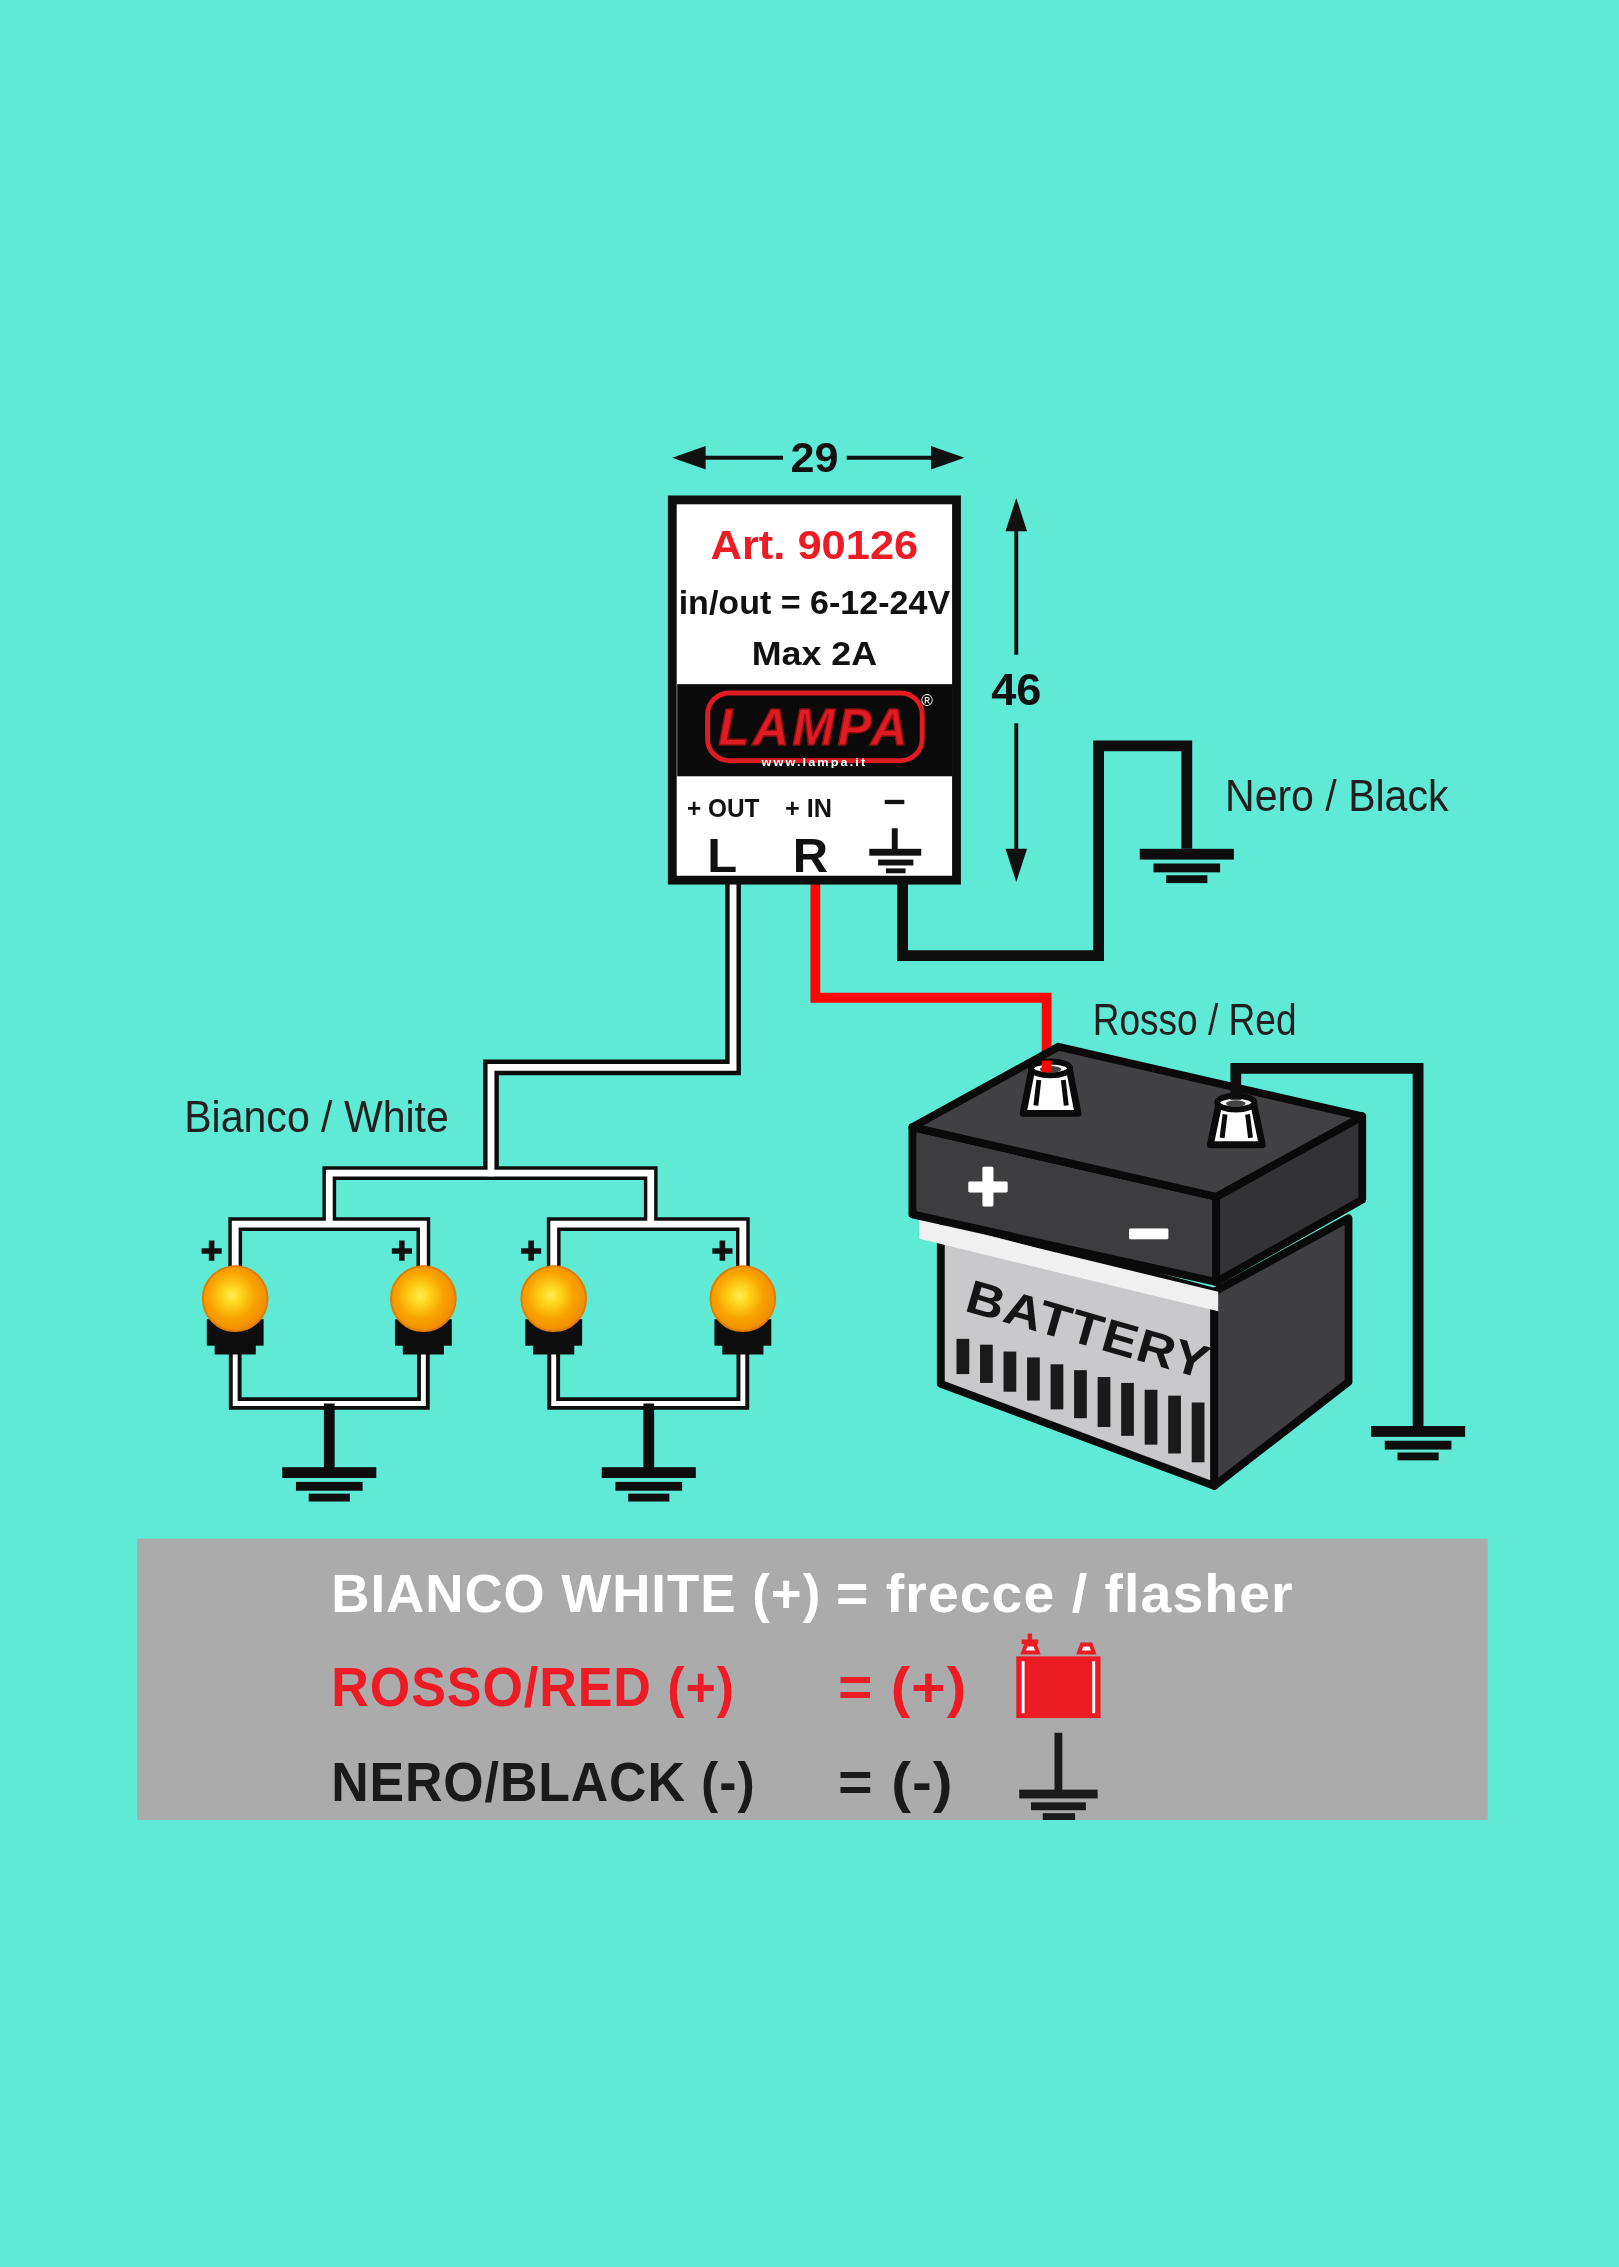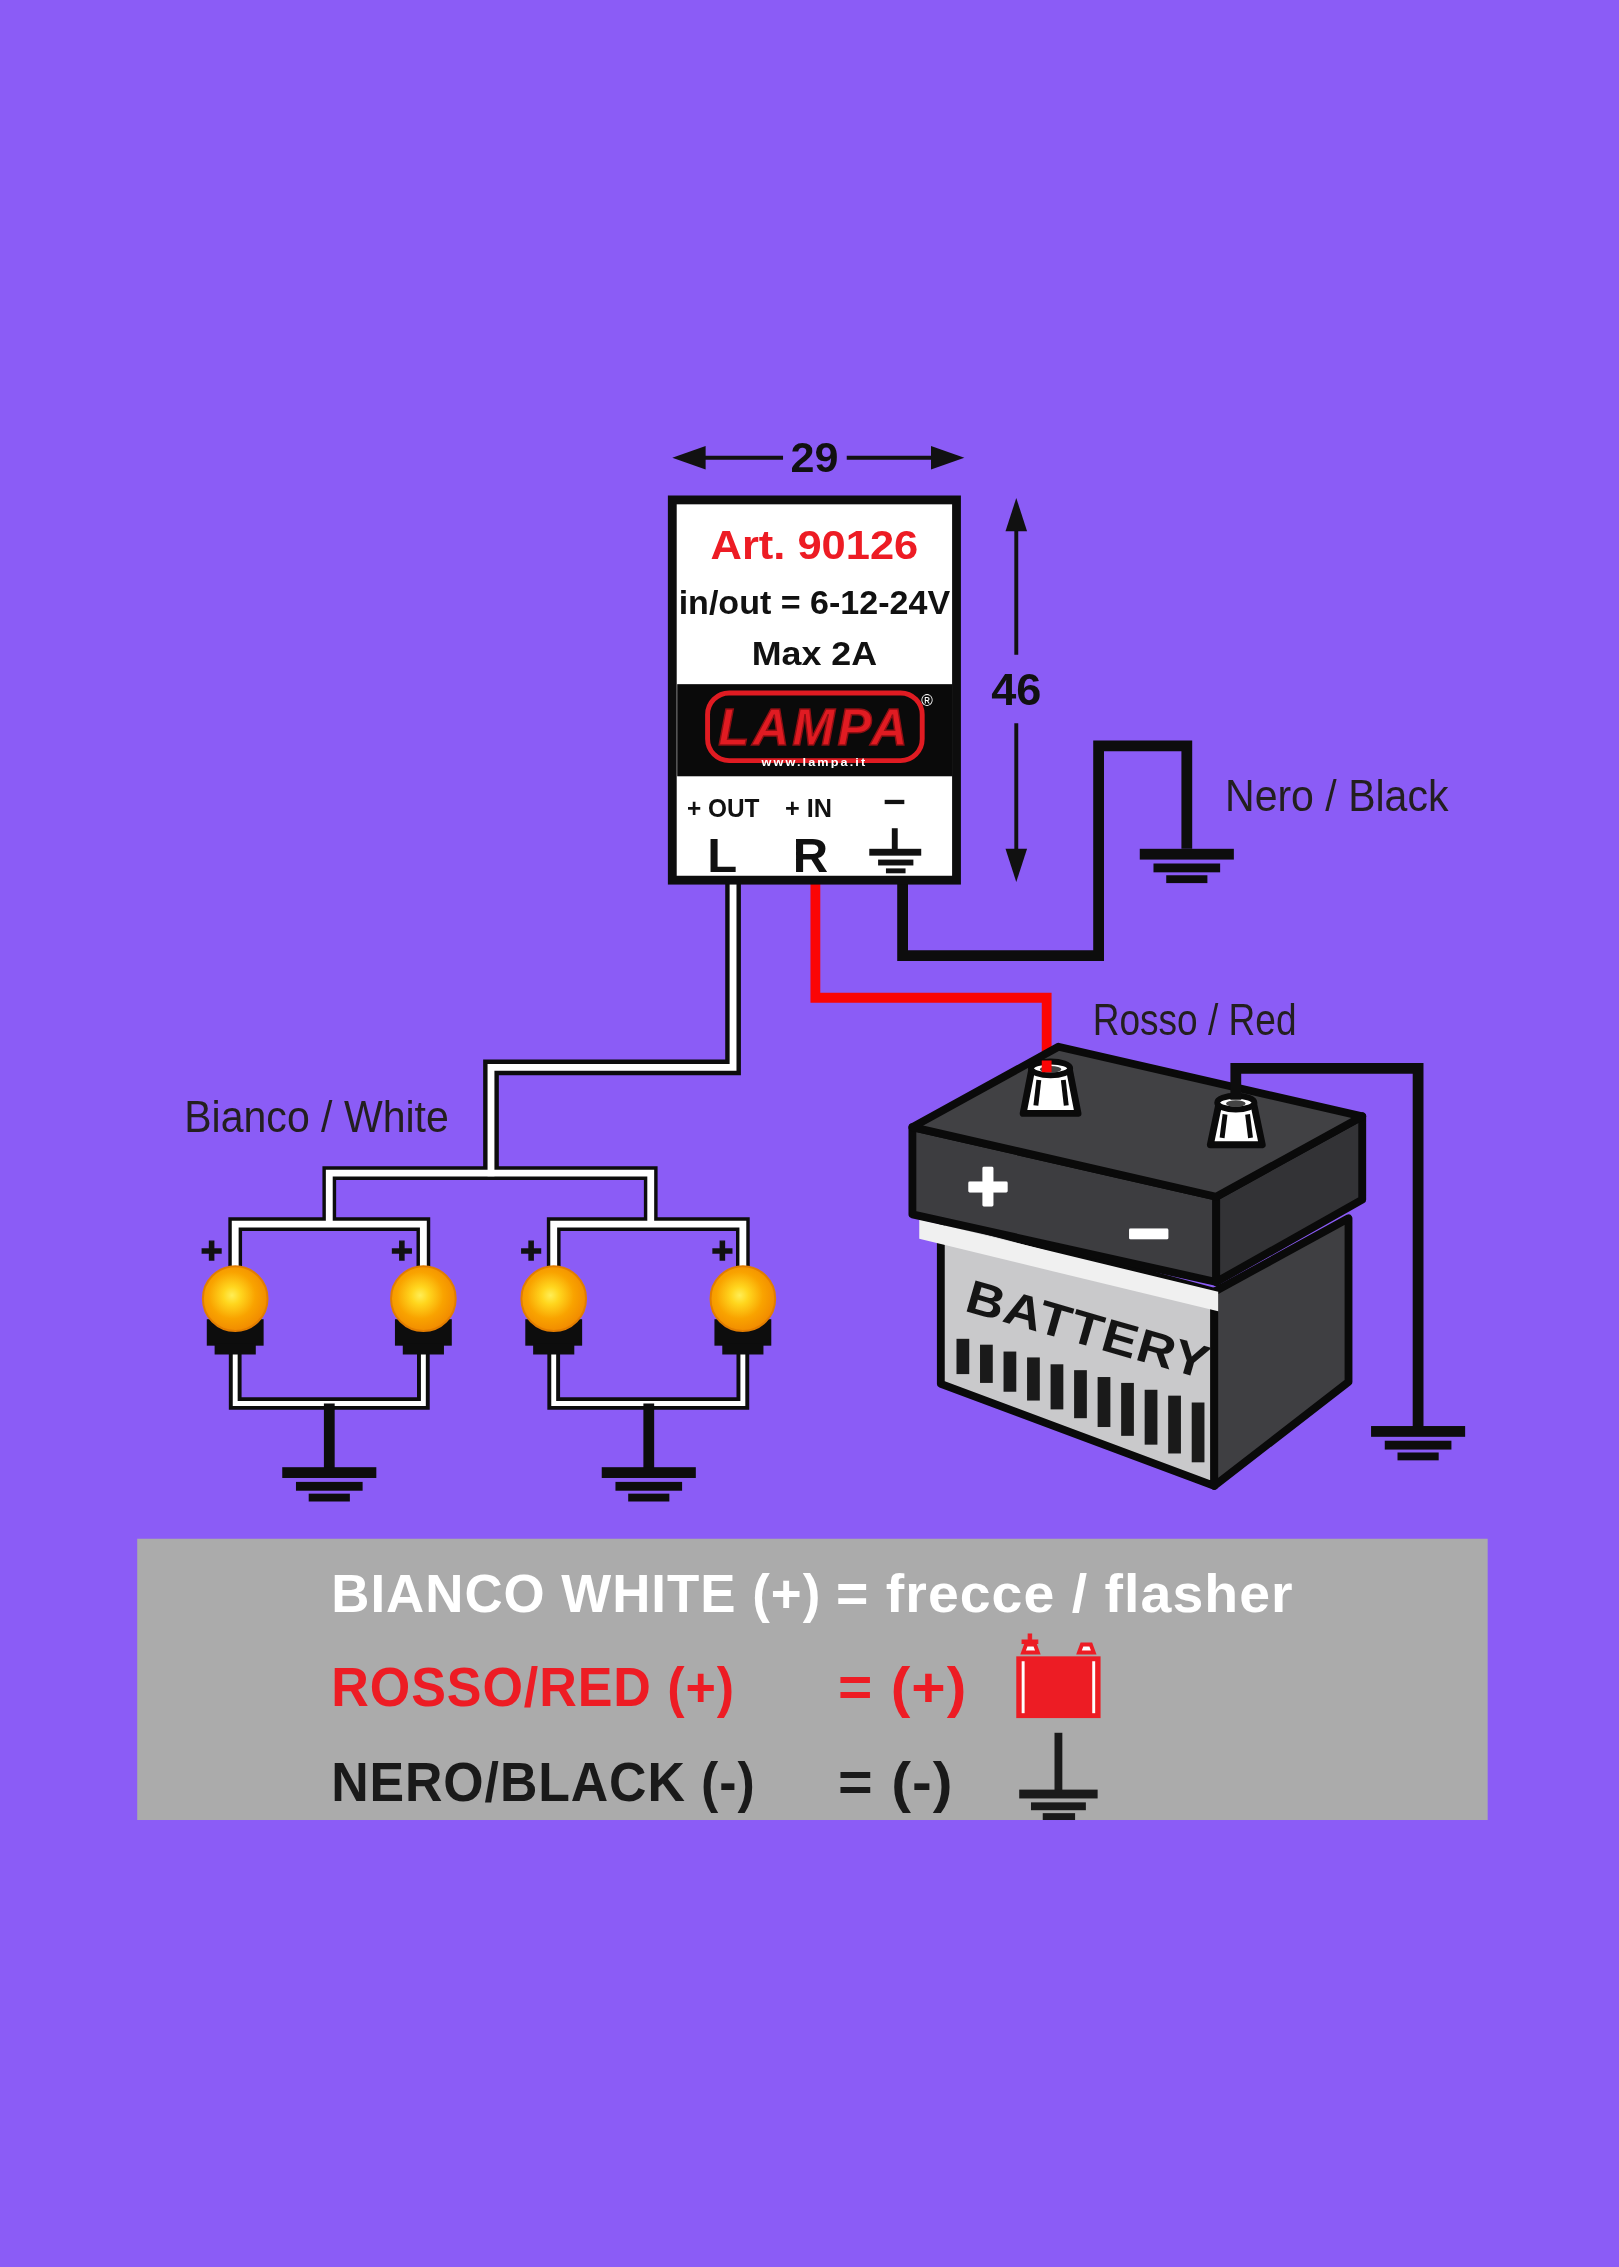--- a/index.html
+++ b/index.html
@@ -1,19 +1,19 @@
 <!DOCTYPE html>
 <html><head>
 <meta charset="utf-8">
 <style>
   html,body{margin:0;padding:0;background:#ffffff;}
   .canvas{
     position:relative;
     width:1619px;height:2267px;
-    background:#8b5cf6;
+    background:#5eead4;
     font-family:"Liberation Sans",sans-serif;
     overflow:hidden;
   }
   svg{position:absolute;left:0;top:0;}
   svg text{font-family:"Liberation Sans","DejaVu Sans",sans-serif;}
   .lbl{fill:#231f20;font-size:45px;}
   .dim{fill:#111111;font-weight:bold;}
   .relay-txt{font-weight:bold;}
   .leg{font-weight:bold;letter-spacing:1px;}
 </style>

